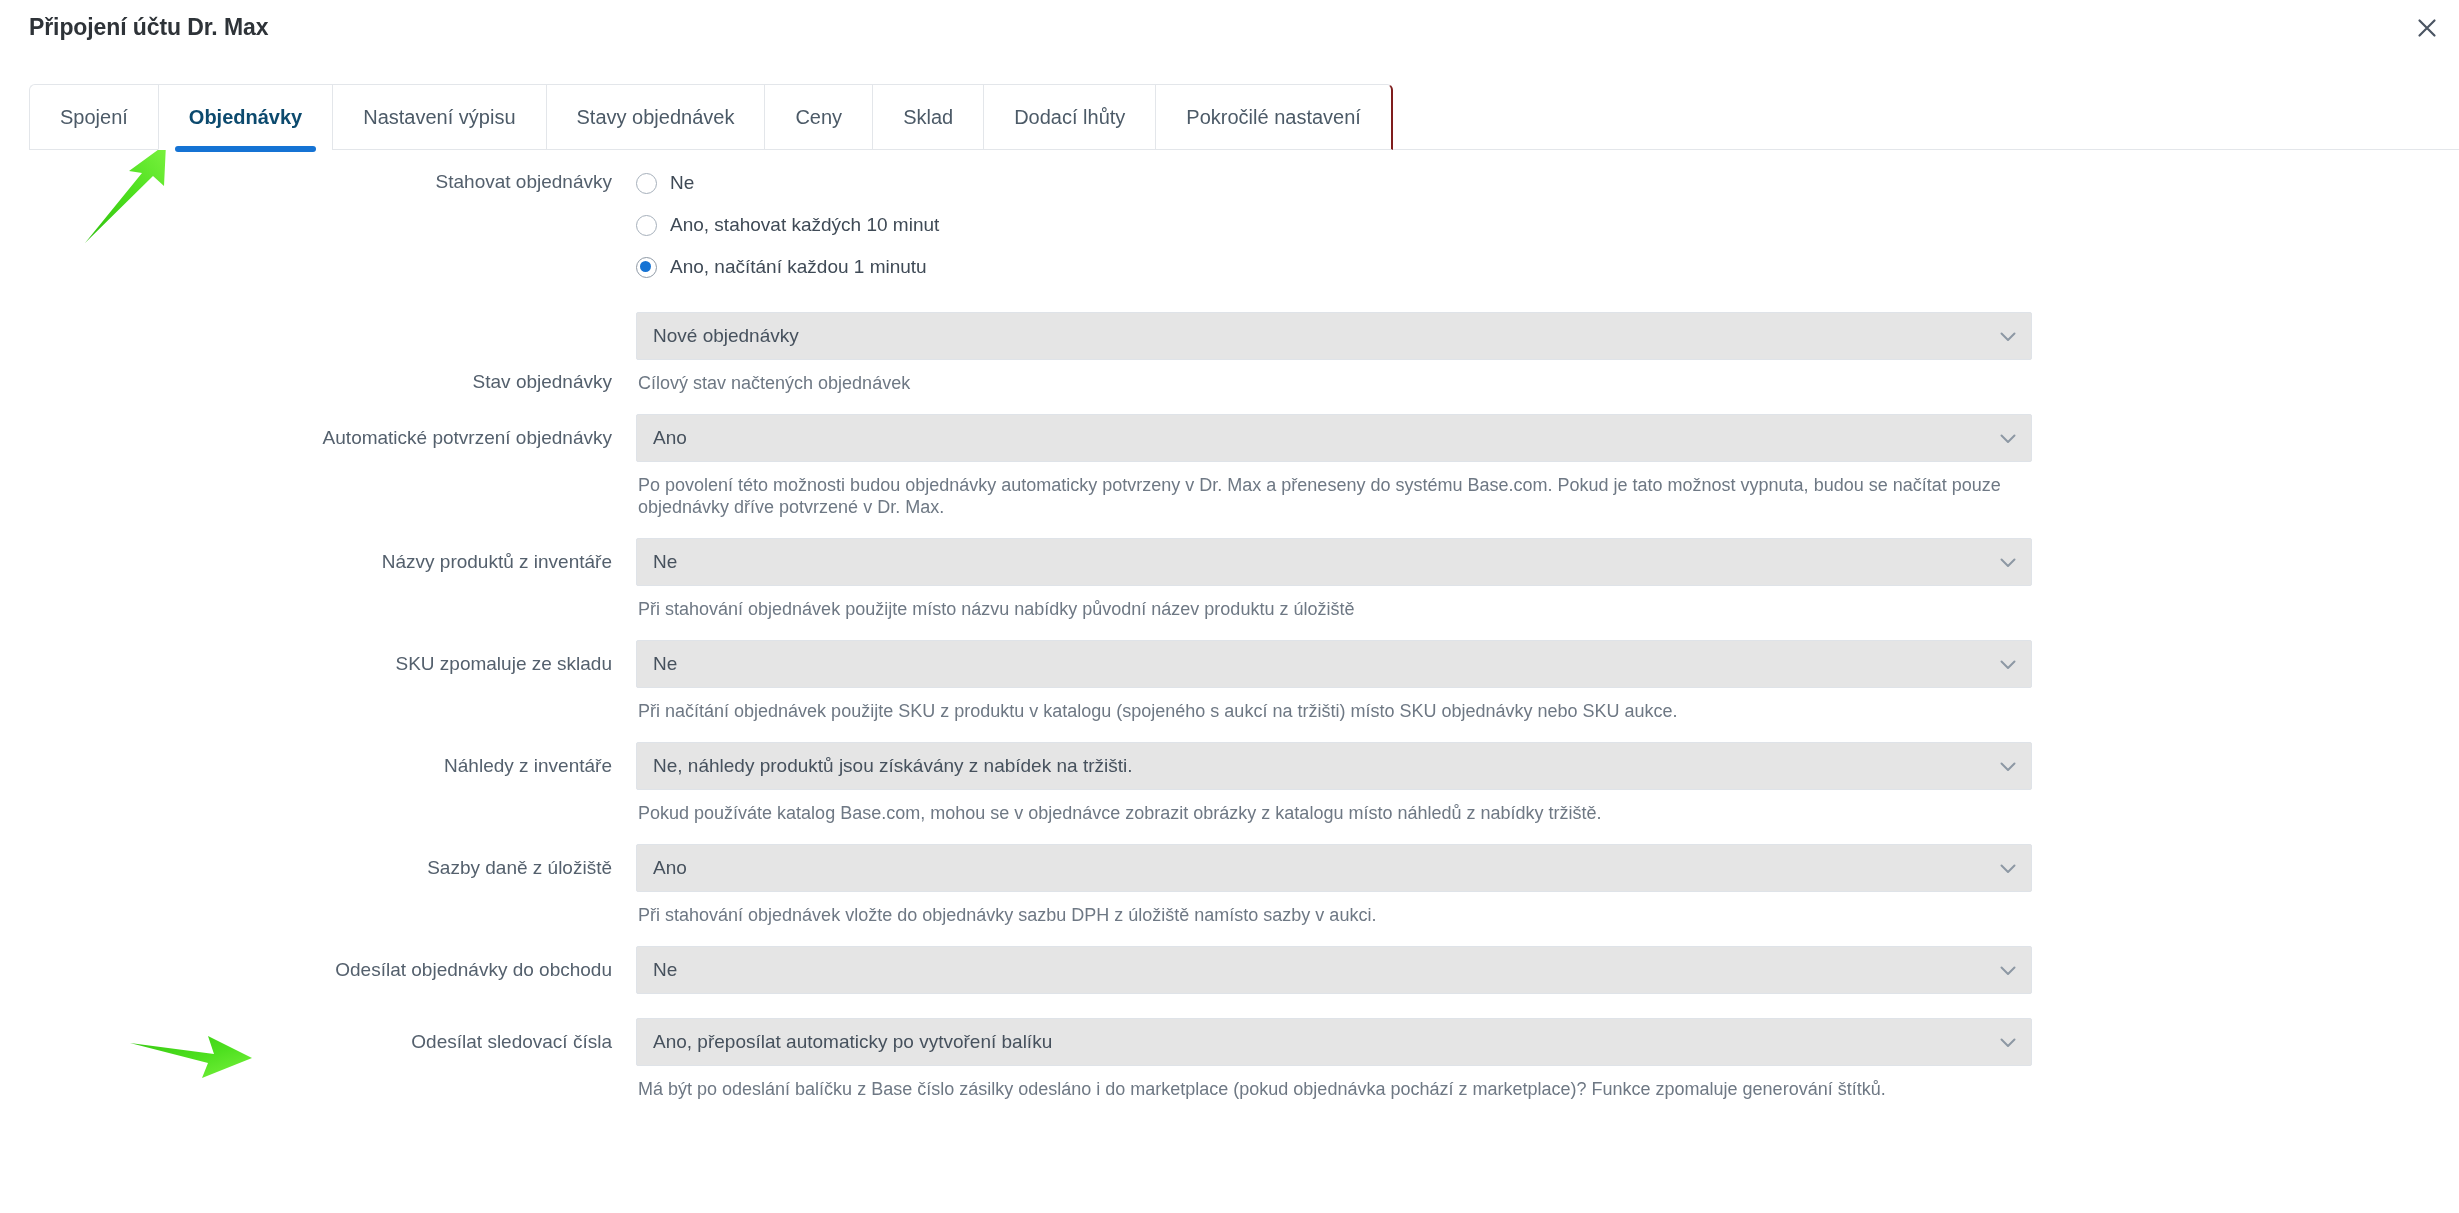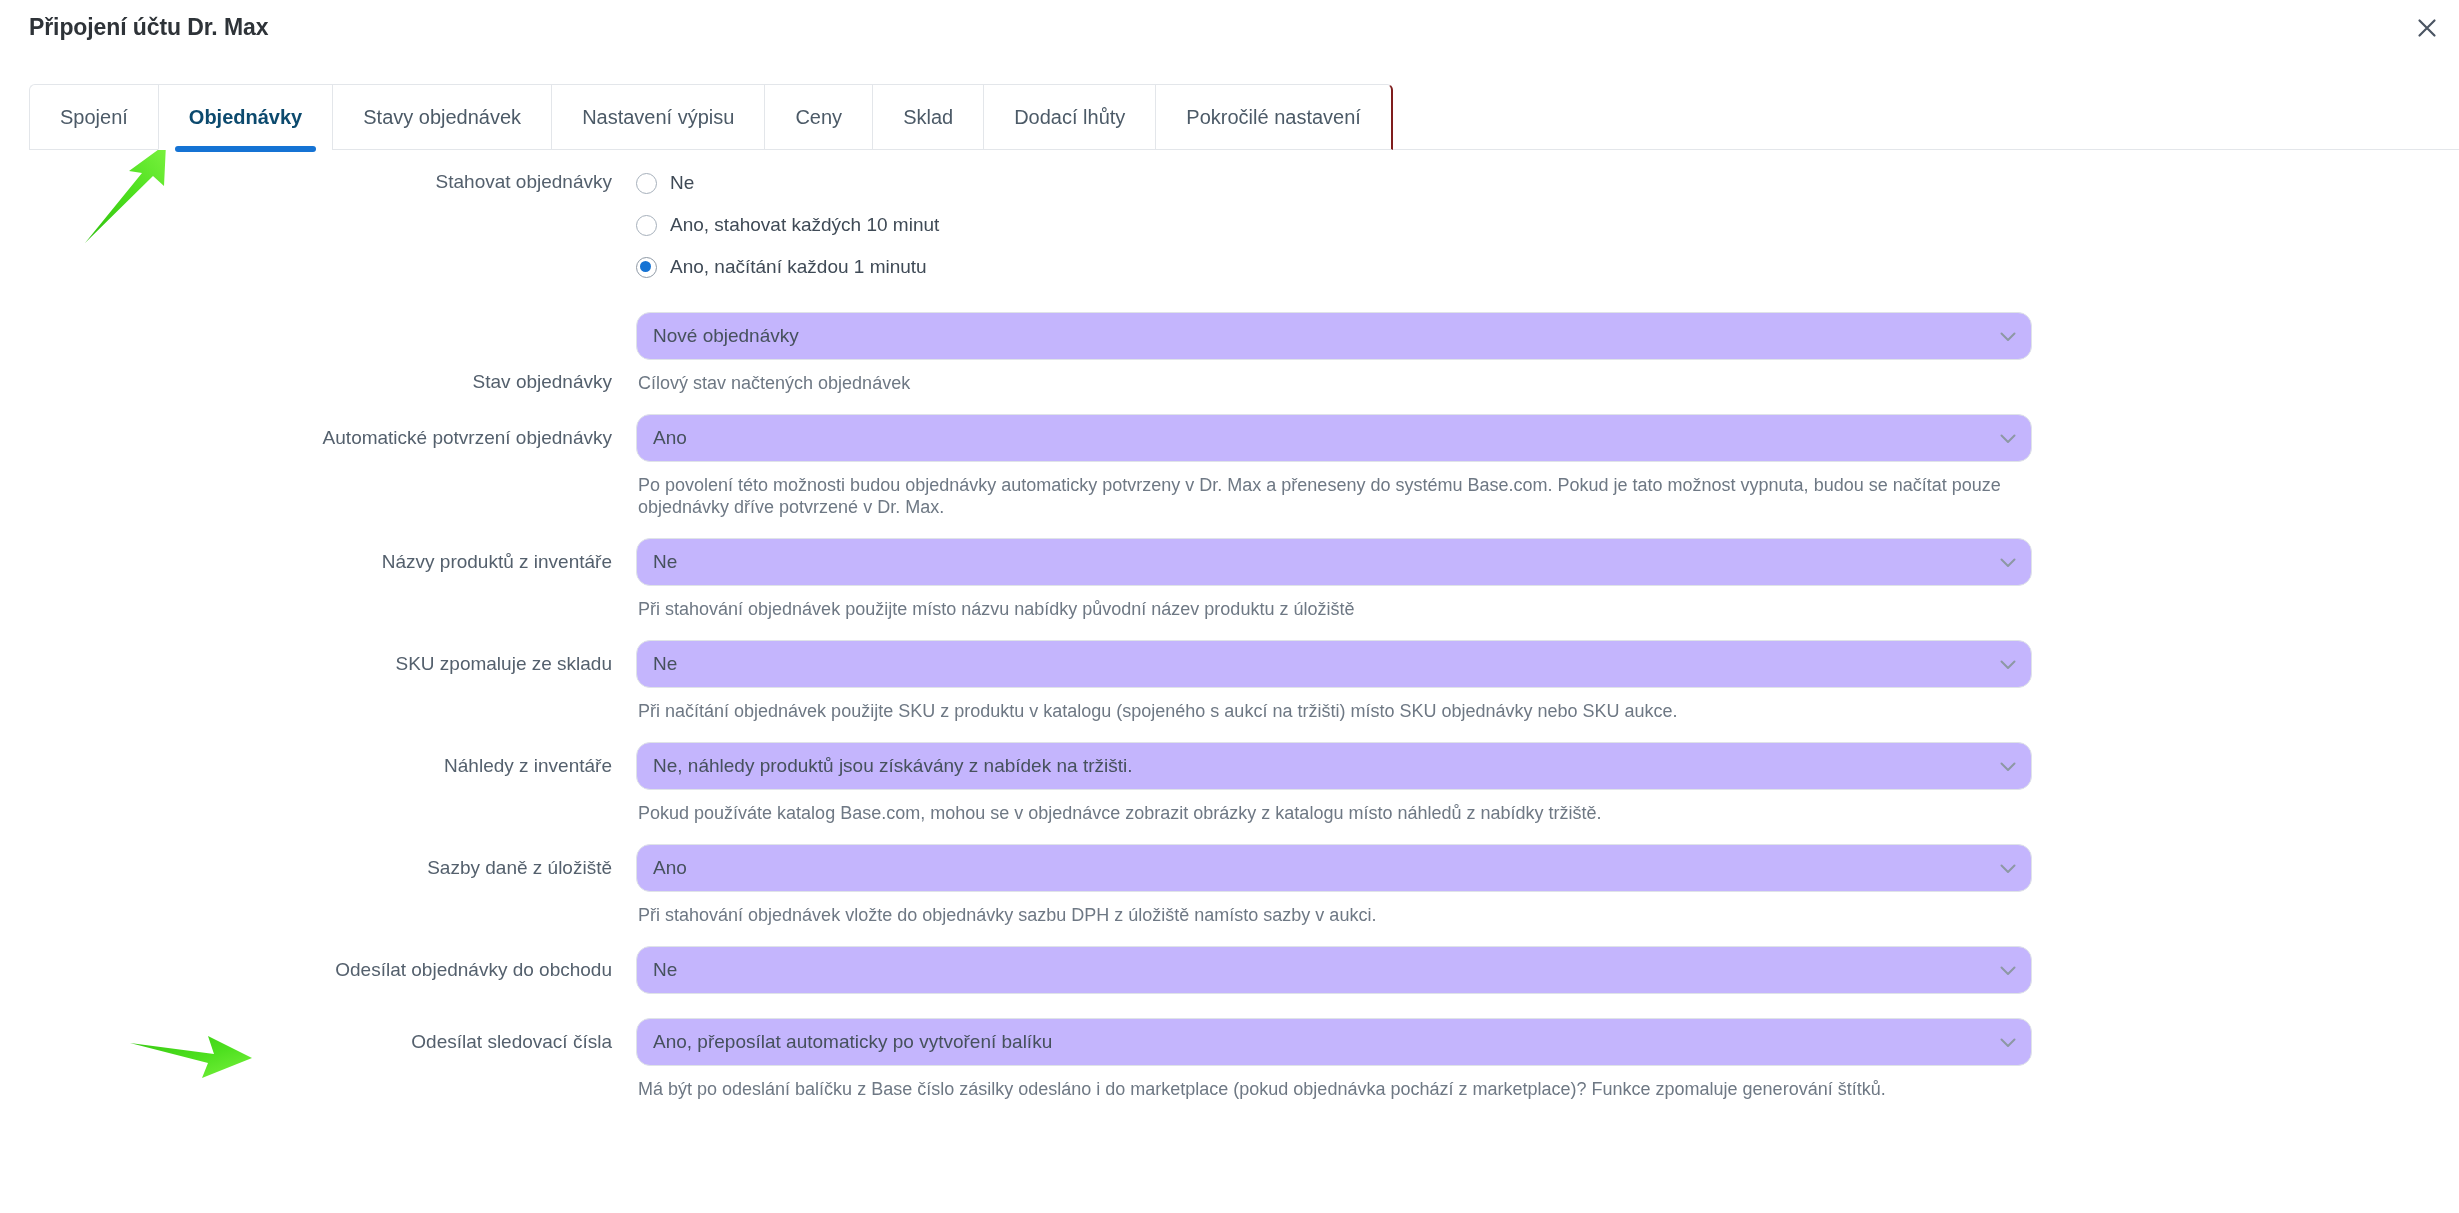--- a/index.html
+++ b/index.html
@@ -159,22 +159,22 @@
     font-size: 19px;
     color: #3f4a56;
     white-space: nowrap;
   }
 
   
   .select {
     position: relative;
     height: 48px;
     border: 1px solid #dfe3e8;
-    border-radius: 14px;
-    background: #c4b5fd;
+    border-radius: 2px;
+    background: #e5e5e5;
     display: flex;
     align-items: center;
     cursor: pointer;
   }
   .select-value {
     padding-left: 16px;
     font-size: 19px;
     color: #46515d;
     white-space: nowrap;
     overflow: hidden;
@@ -224,24 +224,24 @@
   <div class="tabs-wrap">
     <div class="tabs-baseline"></div>
     <div class="tabs">
       <div class="tab">
         <span>Spojení</span>
       </div>
       <div class="tab active">
         <span>Objednávky</span>
       </div>
       <div class="tab">
+        <span>Nastavení výpisu</span>
+      </div>
+      <div class="tab">
         <span>Stavy objednávek</span>
-      </div>
-      <div class="tab">
-        <span>Nastavení výpisu</span>
       </div>
       <div class="tab">
         <span>Ceny</span>
       </div>
       <div class="tab">
         <span>Sklad</span>
       </div>
       <div class="tab">
         <span>Dodací lhůty</span>
       </div>

